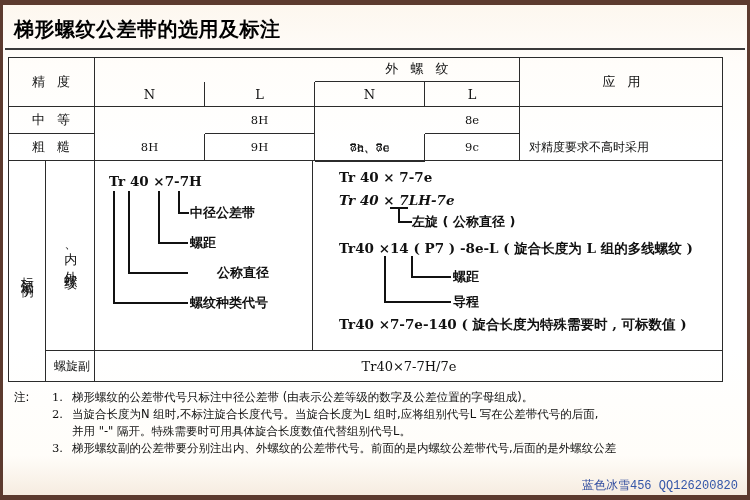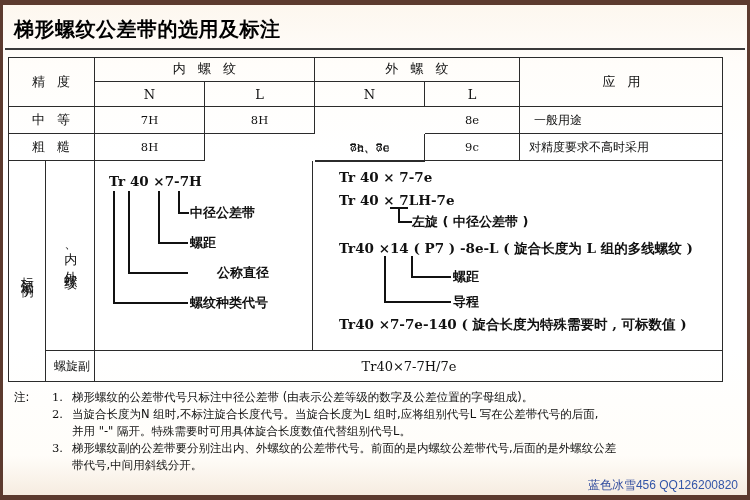--- a/index.html
+++ b/index.html
@@ -161,54 +161,52 @@
 
   .watermark {
     position: absolute;
     right: 12px;
     top: 472px;
     font-size: 12px;
     color: #2e4a9e;
     white-space: nowrap;
   }
   .watermark .wm-num {
-    font-family: Liberation Sans, sans-serif;
+    font-family: Liberation Mono, monospace;
     color: #3355a8;
   }
 </style>
 </head>
 <body>
 
 <div id="page">
 
   <div class="title-bar">
     <div class="title-text">梯形螺纹公差带的选用及标注</div>
   </div>
 
   <div class="tbl">
 
     <div class="cell hdr-cn" style="left:0px; top:0px; width:87px; height:50px;">精 度</div>
-    <div class="cell hdr-cn" style="left:87px; top:0px; width:220px; height:25px;">内 螺 纹</div>
     <div class="cell hdr-cn" style="left:307px; top:0px; width:205px; height:25px;">外 螺 纹</div>
     <div class="cell hdr-cn" style="left:512px; top:0px; width:203px; height:50px; border-right:none;">应 用</div>
 
     <div class="cell hdr-lat" style="left:87px; top:25px; width:110px; height:25px;">N</div>
     <div class="cell hdr-lat" style="left:197px; top:25px; width:110px; height:25px;">L</div>
     <div class="cell hdr-lat" style="left:307px; top:25px; width:110px; height:25px;">N</div>
     <div class="cell hdr-lat" style="left:417px; top:25px; width:95px; height:25px;">L</div>
 
     <div class="cell hdr-cn" style="left:0px; top:50px; width:87px; height:27px;">中 等</div>
-    <div class="cell val-lat" style="left:87px; top:50px; width:110px; height:27px;">7H</div>
     <div class="cell val-lat" style="left:197px; top:50px; width:110px; height:27px;">8H</div>
     <div class="cell val-lat" style="left:307px; top:50px; width:110px; height:27px;margin-top:28px;">7h、7e</div>
     <div class="cell val-lat" style="left:417px; top:50px; width:95px; height:27px;">8e</div>
-    <div class="cell val-cn" style="left:512px; top:50px; width:203px; height:27px; border-right:none; justify-content:flex-start; padding-left:14px;">一般用途</div>
 
     <div class="cell hdr-cn" style="left:0px; top:77px; width:87px; height:27px;">粗 糙</div>
     <div class="cell val-lat" style="left:87px; top:77px; width:110px; height:27px;">8H</div>
+    <div class="cell val-lat" style="left:197px; top:77px; width:110px; height:27px;">9H</div>
     <div class="cell val-lat" style="left:307px; top:77px; width:110px; height:27px;">8e、8c</div>
     <div class="cell val-lat" style="left:417px; top:77px; width:95px; height:27px;">9c</div>
     <div class="cell val-cn" style="left:512px; top:77px; width:203px; height:27px; border-right:none; justify-content:flex-start; padding-left:9px;">对精度要求不高时采用</div>
 
     <div class="cell vert" style="left:0px; top:104px; width:38px; height:221px; border-bottom:none;">标记示例</div>
 
     <div class="cell vert" style="left:38px; top:104px; width:49px; height:190px;">内、外螺纹</div>
 
     <div class="cell" style="left:87px; top:104px; width:218px; height:190px;"></div>
 
@@ -233,26 +231,26 @@
       <div class="lead lead-h" style="left:83px; top:51px; width:11px;"></div>
 
       <div class="lbl" style="position:absolute; left:95px; top:43px;">中径公差带</div>
       <div class="lbl" style="position:absolute; left:95px; top:73px;">螺距</div>
       <div class="lbl" style="position:absolute; left:95px; top:103px;margin-left:27px;">公称直径</div>
       <div class="lbl" style="position:absolute; left:95px; top:133px;">螺纹种类代号</div>
     </div>
 
     <div class="mark-right" style="left:305px; top:104px; width:410px; height:190px;">
       <div class="code" style="position:absolute; left:26px; top:8px;">Tr 40 × 7-7e</div>
-      <div class="code" style="position:absolute; left:26px; top:31px;">Tr 40 × 7LH-7e</div>
+      <div class="code" style="position:absolute; left:26px; top:31px;font-style:italic;">Tr 40 × 7LH-7e</div>
 
       <div class="lead lead-h" style="left:77px; top:46px; width:18px;"></div>
       <div class="lead lead-v" style="left:85px; top:46px; height:15px;"></div>
       <div class="lead lead-h" style="left:85px; top:60px; width:14px;"></div>
-      <div class="lbl" style="position:absolute; left:99px; top:52px;">左旋 ( 中径公差带 )</div>
+      <div class="lbl" style="position:absolute; left:99px; top:52px;">左旋 ( 公称直径 )</div>
 
       <div class="code" style="position:absolute; left:26px; top:79px;">Tr40 ×14 ( P7 ) -8e-L ( 旋合长度为 L 组的多线螺纹 )</div>
 
       <div class="lead lead-v" style="left:98px; top:95px; height:21px;"></div>
       <div class="lead lead-h" style="left:98px; top:115px; width:40px;"></div>
       <div class="lbl" style="position:absolute; left:140px; top:107px;">螺距</div>
 
       <div class="lead lead-v" style="left:71px; top:95px; height:46px;"></div>
       <div class="lead lead-h" style="left:71px; top:140px; width:67px;"></div>
       <div class="lbl" style="position:absolute; left:140px; top:132px;">导程</div>
@@ -275,20 +273,19 @@
       <div class="note-num">2.</div>
       <div class="note-body">当旋合长度为N 组时,不标注旋合长度代号。当旋合长度为L 组时,应将组别代号L 写在公差带代号的后面,</div>
     </div>
     <div class="note-cont">并用 "-" 隔开。特殊需要时可用具体旋合长度数值代替组别代号L。</div>
 
     <div class="note-row">
       <div class="note-lead"></div>
       <div class="note-num">3.</div>
       <div class="note-body">梯形螺纹副的公差带要分别注出内、外螺纹的公差带代号。前面的是内螺纹公差带代号,后面的是外螺纹公差</div>
     </div>
-    <div class="note-cont">带代号,中间用斜线分开。</div>
   </div>
 
   <div class="watermark">
     <span>蓝色冰雪</span><span class="wm-num">456  QQ126200820</span>
   </div>
 
 </div>
 
 </body></html>

